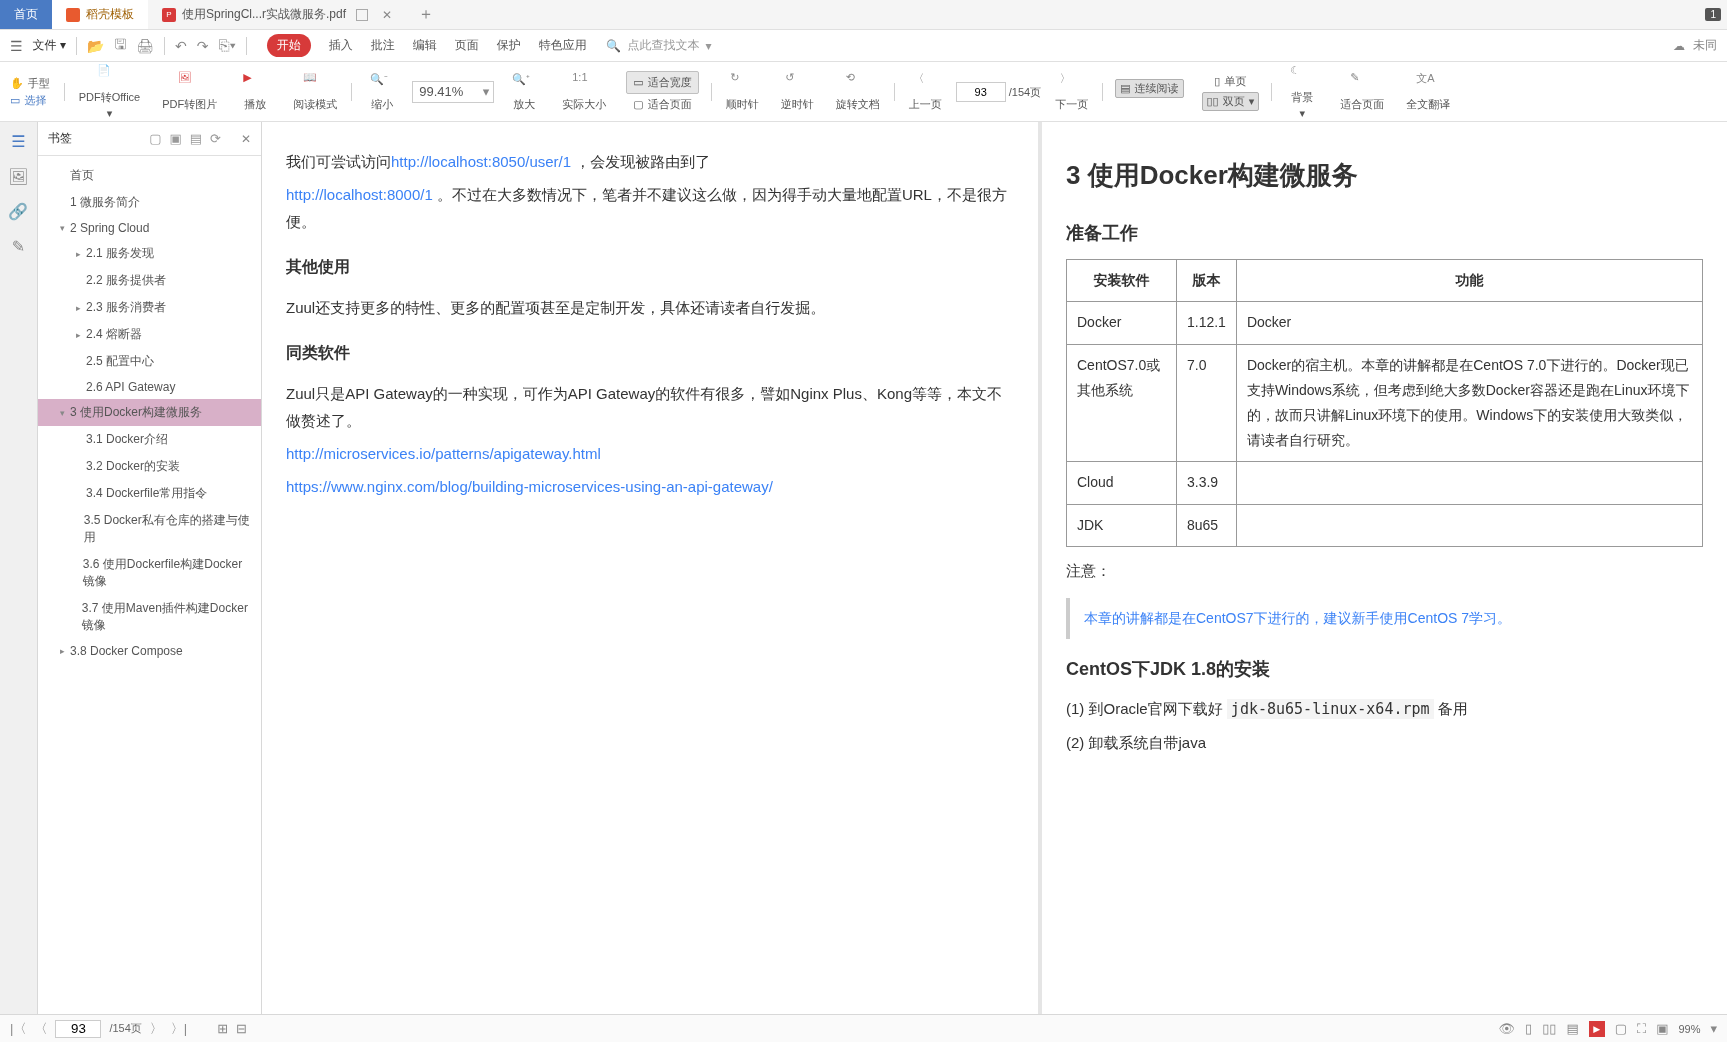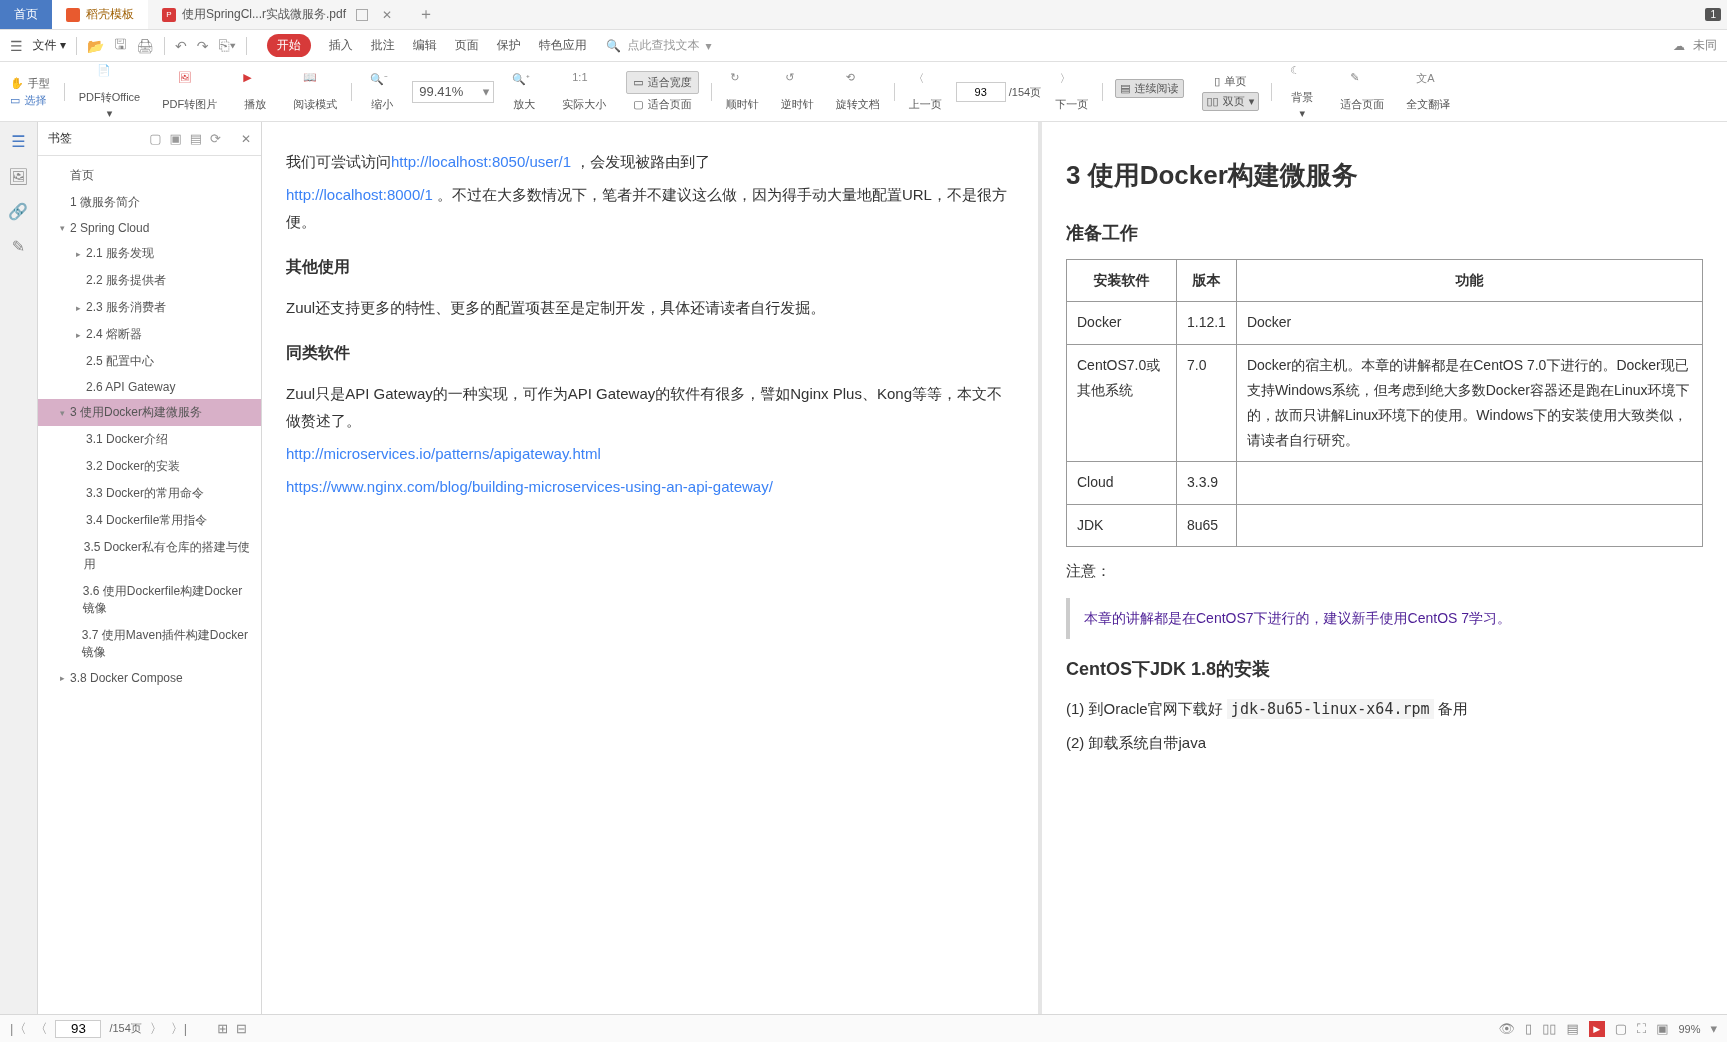--- a/index.html
+++ b/index.html
@@ -72,21 +72,21 @@
 .page.left-page { width: 780px; border-right: 4px solid #e5e5e5; }
 .page.right-page { flex: 1; }
 .page h2 { font-size: 16px; font-weight: bold; margin: 18px 0 12px; }
 .page h1 { font-size: 26px; font-weight: bold; margin: 10px 0 18px; }
 .page h3 { font-size: 18px; font-weight: bold; margin: 14px 0 10px; }
 .page p { margin: 6px 0; }
 .page a { color: #3b82f6; text-decoration: none; }
 .tbl { border-collapse: collapse; width: 100%; margin: 10px 0; font-size: 14px; }
 .tbl th, .tbl td { border: 1px solid #999; padding: 8px 10px; text-align: left; vertical-align: top; }
 .tbl th { font-weight: bold; text-align: center; }
-.note-block { border-left: 4px solid #ccc; padding: 8px 14px; color: #4c1d95; margin: 14px 0; font-size: 14px;}
+.note-block { border-left: 4px solid #ccc; padding: 8px 14px; color: #3b82f6; margin: 14px 0; font-size: 14px;}
 code { font-family: Consolas, monospace; background: #f4f4f4; padding: 1px 4px; }
 
 
 .statusbar { position: absolute; bottom: 0; left: 0; right: 0; height: 28px; background: #fafafa; border-top: 1px solid #d8d8d8; display: flex; align-items: center; padding: 0 10px; gap: 10px; font-size: 11px; color: #666; }
 .sb-nav { display: flex; align-items: center; gap: 8px; }
 .sb-pg { width: 46px; height: 18px; border: 1px solid #ccc; text-align: center; }
 .sb-right { margin-left: auto; display: flex; align-items: center; gap: 10px; }
 .sb-ico { color: #888; cursor: pointer; font-size: 13px; }
 .sb-red { width: 16px; height: 16px; background: #d73a3a; color: #fff; display: flex; align-items: center; justify-content: center; font-size: 9px; }
 </style>
@@ -321,25 +321,20 @@
         </div>
         <div class="tree-item">
           <span class="tree-spacer" style="width:28px"></span>
           <span class="tree-arrow"></span>
           <span>3.1 Docker介绍</span>
         </div>
         <div class="tree-item">
           <span class="tree-spacer" style="width:28px"></span>
           <span class="tree-arrow"></span>
           <span>3.2 Docker的安装</span>
-        </div>
-        <div class="tree-item">
-          <span class="tree-spacer" style="width:28px"></span>
-          <span class="tree-arrow"></span>
-          <span>3.3 Docker的常用命令</span>
         </div>
         <div class="tree-item">
           <span class="tree-spacer" style="width:28px"></span>
           <span class="tree-arrow"></span>
           <span>3.4 Dockerfile常用指令</span>
         </div>
         <div class="tree-item">
           <span class="tree-spacer" style="width:28px"></span>
           <span class="tree-arrow"></span>
           <span>3.5 Docker私有仓库的搭建与使用</span>

